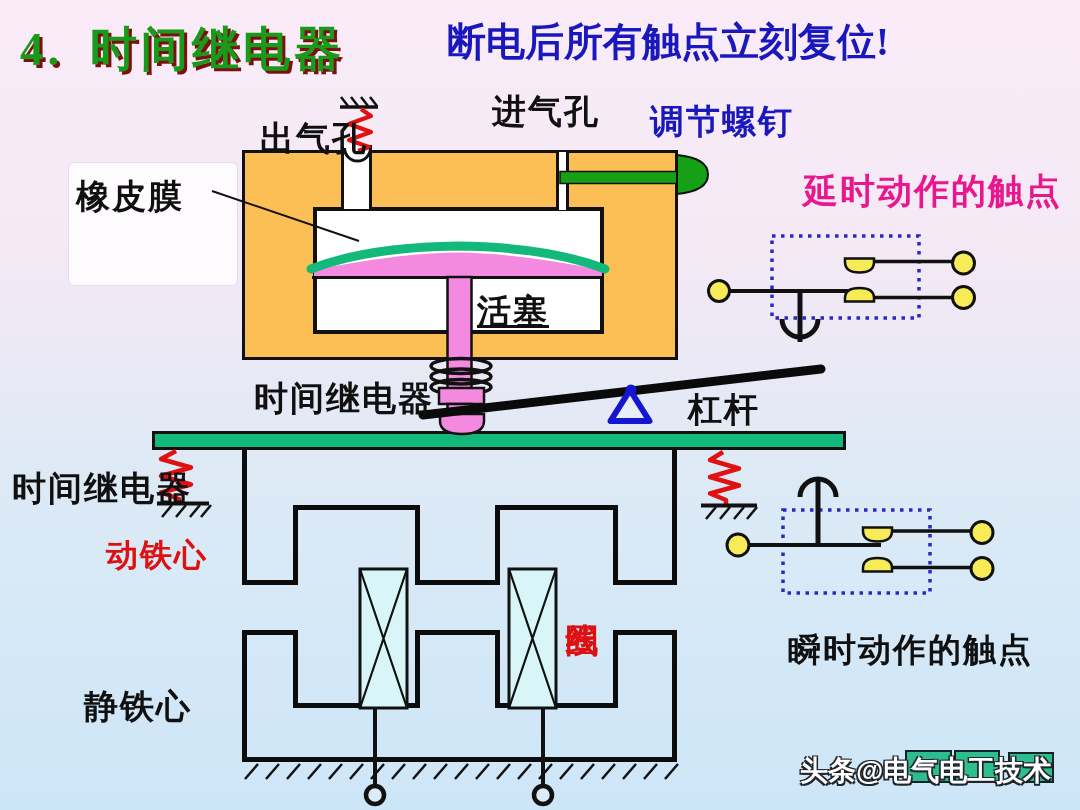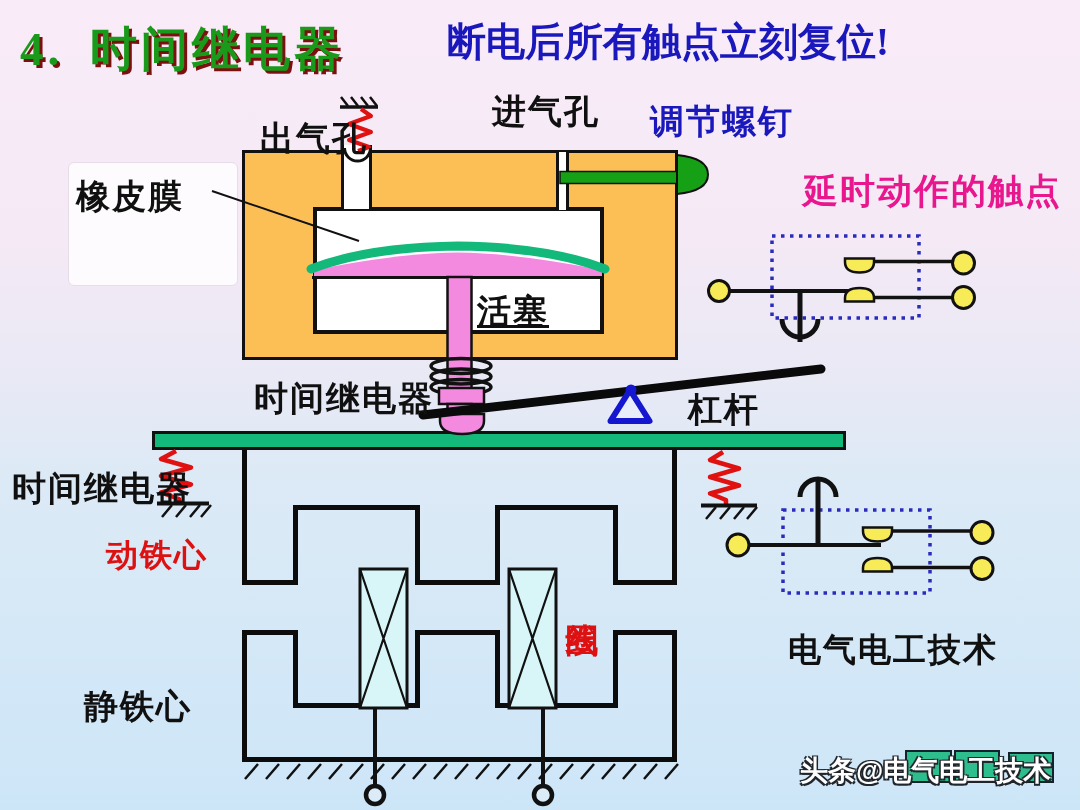--- a/index.html
+++ b/index.html
@@ -151,20 +151,20 @@
 <div class="lbl lbl-blue" style="left:650px;top:99px;">调节螺钉</div>
 <div class="lbl" style="left:76px;top:174px;">橡皮膜</div>
 <div class="lbl" style="left:477px;top:289px;text-decoration:underline;">活塞</div>
 <div class="lbl" style="left:254px;top:376px;">时间继电器</div>
 <div class="lbl" style="left:688px;top:387px;">杠杆</div>
 <div class="lbl" style="left:12px;top:466px;">时间继电器</div>
 <div class="lbl lbl-red" style="left:106px;top:534px;font-size:32px;">动铁心</div>
 <div class="lbl lbl-red" id="coil-label">线圈</div>
 <div class="lbl" style="left:84px;top:684px;">静铁心</div>
 <div class="lbl lbl-magenta" style="left:803px;top:168px;font-size:35px;">延时动作的触点</div>
-<div class="lbl" style="left:788px;top:628px;font-size:33px;">电气电工技术</div>
+<div class="lbl" style="left:788px;top:628px;font-size:33px;">瞬时动作的触点</div>
 
 <div class="abs" id="watermark">
   <div class="wm-block" style="left:105px;top:2px;width:47px;height:33px;"></div>
   <div class="wm-block" style="left:154px;top:2px;width:46px;height:33px;"></div>
   <div class="wm-block" style="left:208px;top:4px;width:46px;height:31px;"></div>
   <div class="wm-text">头条@电气电工技术</div>
 </div>
 
 </body></html>

